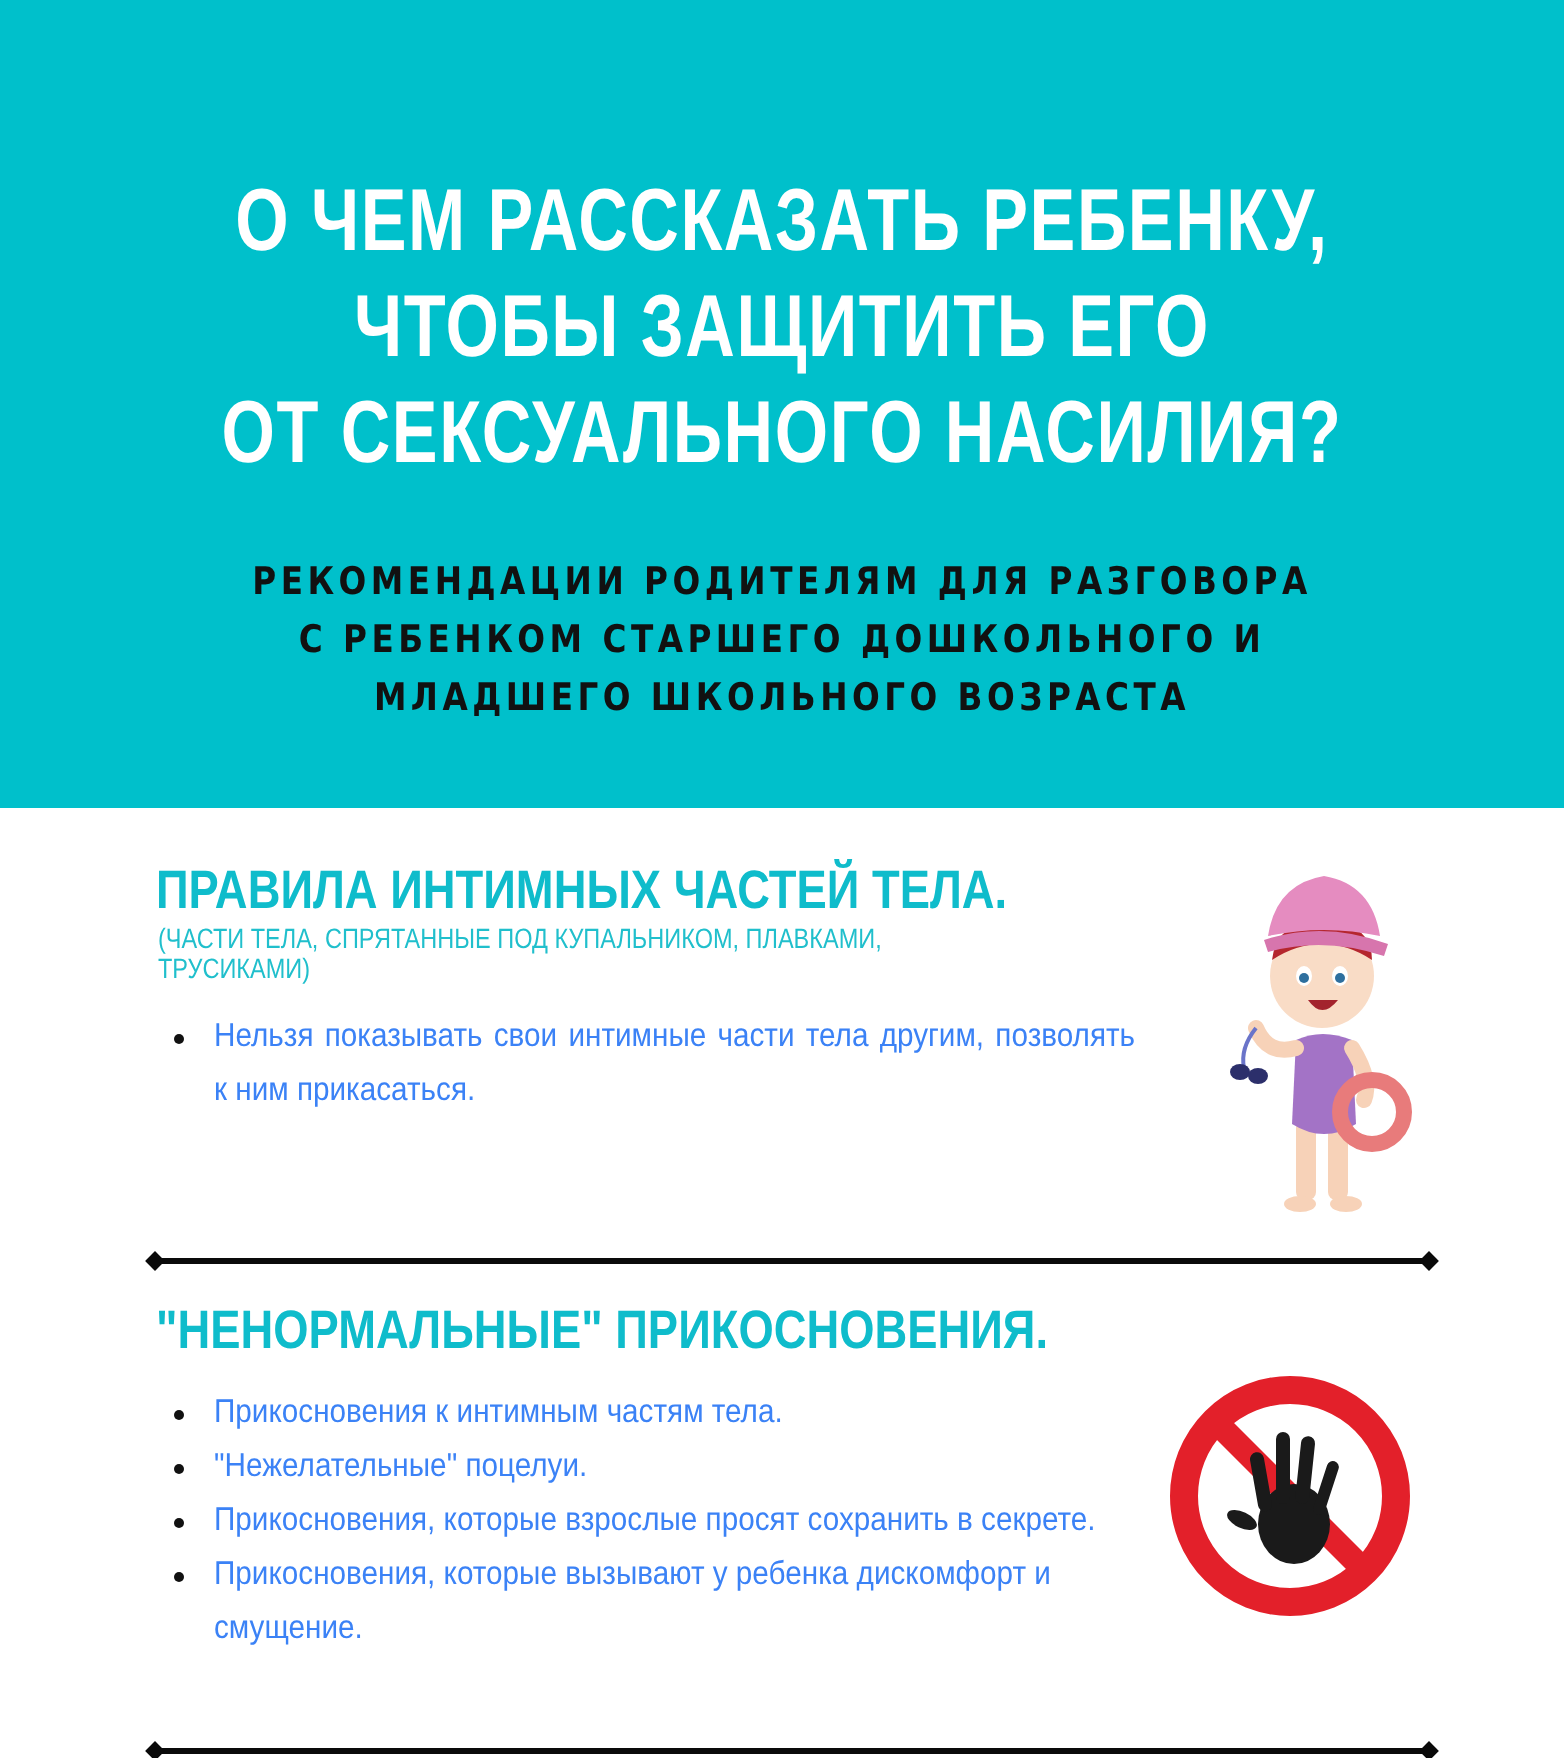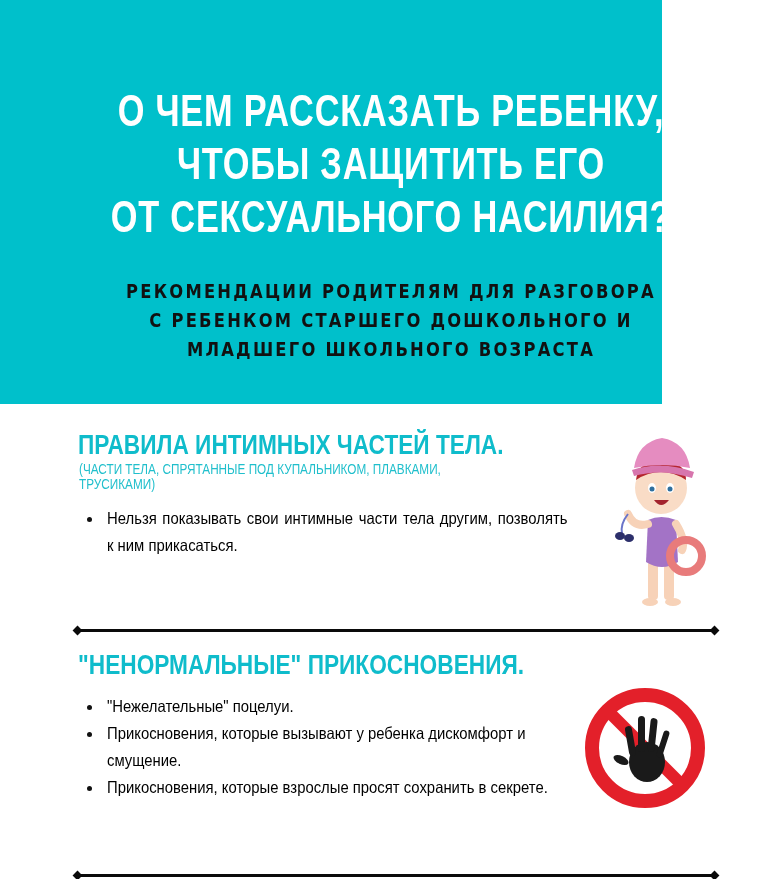--- a/index.html
+++ b/index.html
@@ -1,20 +1,20 @@
 <!DOCTYPE html>
 <html><head>
   <meta charset="utf-8">
   <style>
     * { box-sizing: border-box; margin: 0; padding: 0; }
     html, body { width: 782px; height: 879px; overflow: hidden; background: #ffffff; }
     body { font-family: "Liberation Sans", sans-serif; position: relative; }
 
     .banner {
-      position: absolute; left: 0; top: 0; width: 662px; height: 404px;
+      position: absolute; left: 0; top: 0; width: 782px; height: 404px;
       background: #00c0cb;
     }
     .title {
       position: absolute; left: 0; top: 84px; width: 782px;
       text-align: center; color: #ffffff;
       font-family: "Liberation Sans", sans-serif; font-weight: bold;
       font-size: 44px; line-height: 53px; letter-spacing: 1px;
       transform: scaleX(0.78); transform-origin: center top;
     }
     .title div { white-space: nowrap; }
@@ -33,21 +33,21 @@
       font-size: 27px; line-height: 30px; white-space: nowrap;
       transform: scaleX(0.84); transform-origin: left top;
     }
     .section-note {
       position: absolute; left: 79px; top: 462px; width: 470px; color: #20bfcc;
       font-size: 14px; line-height: 15px;
       transform: scaleX(0.84); transform-origin: left top;
       width: 560px;
     }
     ul.bullets {
-      position: absolute; list-style: none; color: #000000;
+      position: absolute; list-style: none; color: #3b82f6;
       font-size: 16.5px; line-height: 27px;
     }
     ul.bullets li { position: relative; padding-left: 27px; }
     ul.bullets li .dot {
       position: absolute; left: 7px; top: 12px; width: 5px; height: 5px;
       border-radius: 50%; background: #111;
     }
     ul.bullets li .txt {
       display: block; transform: scaleX(0.9); transform-origin: left top;
       width: 111%;
@@ -127,29 +127,33 @@
     <path d="M42 68 Q49 78 57 68 Z" fill="#a3232d"></path>
   </svg>
 </div>
 
 <div class="divider" style="top:629px;"></div>
 
 <div class="section-heading" style="top:650px;">"НЕНОРМАЛЬНЫЕ" ПРИКОСНОВЕНИЯ.</div>
 <ul class="bullets" style="left:80px; top:693px; width:500px;">
   <li>
       <span class="dot"></span>
+      <span class="txt">Прикосновения к интимным частям тела.</span>
+    </li>
+  <li>
+      <span class="dot"></span>
       <span class="txt">"Нежелательные" поцелуи.</span>
     </li>
   <li>
       <span class="dot"></span>
-      <span class="txt">Прикосновения, которые вызывают у ребенка дискомфорт и смущение.</span>
+      <span class="txt">Прикосновения, которые взрослые просят сохранить в секрете.</span>
     </li>
   <li>
       <span class="dot"></span>
-      <span class="txt">Прикосновения, которые взрослые просят сохранить в секрете.</span>
+      <span class="txt">Прикосновения, которые вызывают у ребенка дискомфорт и смущение.</span>
     </li>
 </ul>
 
 <div class="illustration" style="left:583px; top:686px; width:124px; height:124px;">
   <svg width="124" height="124" viewBox="0 0 124 124">
     <circle cx="62" cy="62" r="53" fill="#ffffff" stroke="#e3202a" stroke-width="14"></circle>
     <line x1="26" y1="26" x2="98" y2="98" stroke="#e3202a" stroke-width="12"></line>
 
     <g fill="#1a1a1a">
       <ellipse cx="64" cy="76" rx="18" ry="20"></ellipse>

